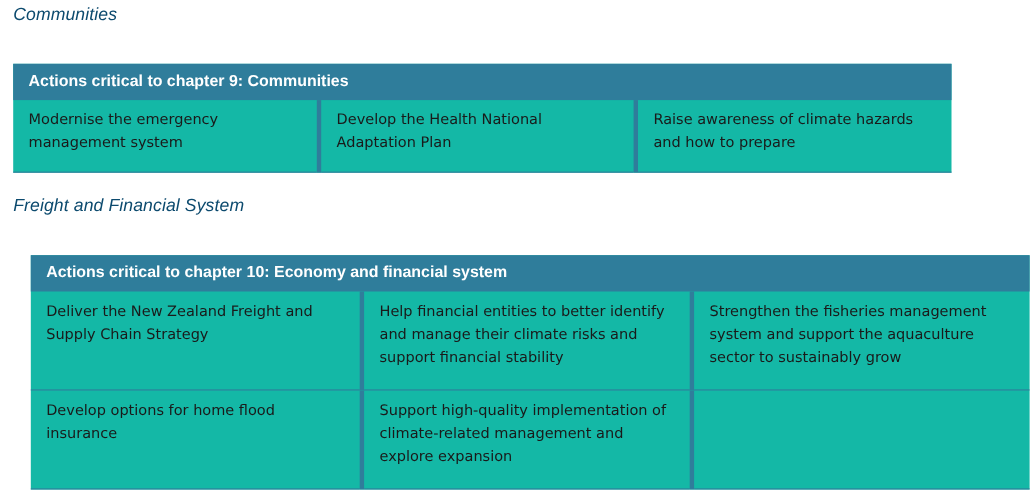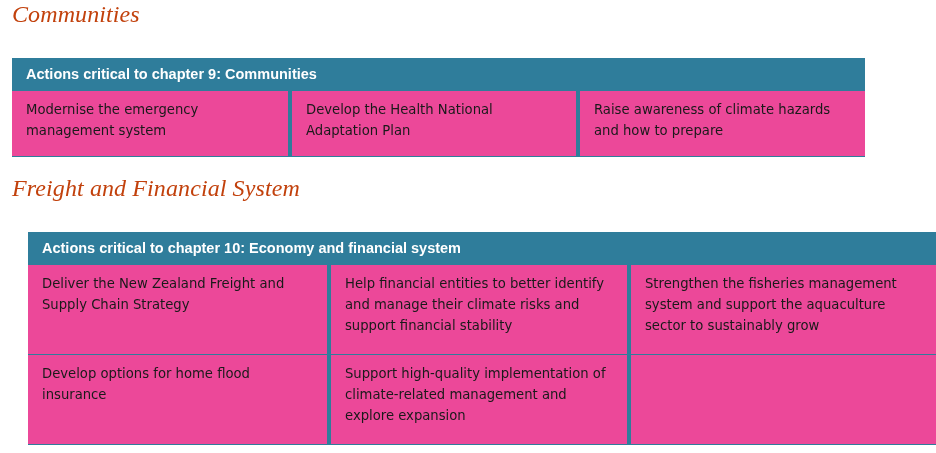--- a/index.html
+++ b/index.html
@@ -17,38 +17,38 @@
 
   .page {
     position: absolute;
     inset: 0;
   }
 
   
   .section-heading {
     position: absolute;
     left: 12px;
-    font-family: Liberation Serif, serif;
+    font-family: Liberation Sans, sans-serif;
     font-style: italic;
     font-weight: 400;
-    font-size: 24px;
+    font-size: 16px;
     line-height: 24px;
-    color: #c2410c;
+    color: #0c4a6e;
     white-space: nowrap;
     letter-spacing: 0.1px;
   }
   #heading-communities { top: 2px; }
   #heading-economy     { top: 176px; }
 
   
   .action-table {
     position: absolute;
     border-collapse: collapse;
     table-layout: fixed;
-    background: #ec4899;
+    background: #14b8a6;
   }
   .action-table .table-header-cell {
     background: #2F7D9B;
     color: #ffffff;
     font-family: "Liberation Sans", sans-serif;
     font-weight: bold;
     font-size: 14.5px;
     line-height: 18px;
     text-align: left;
     padding: 7px 14px 8px 14px;

